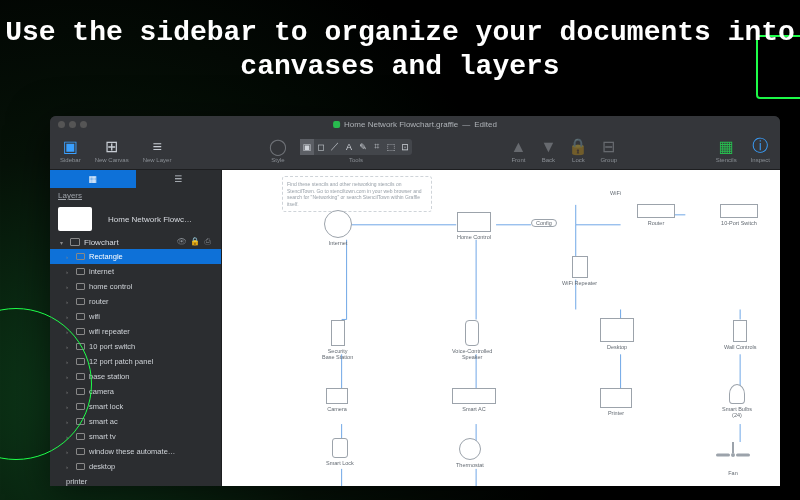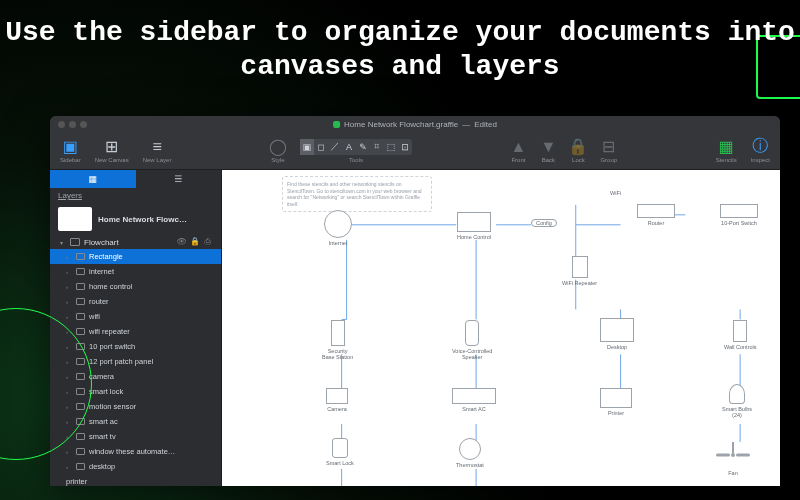--- a/index.html
+++ b/index.html
@@ -26,21 +26,21 @@
   .seg .cell.sel { background:#5c5f65; }
   .spacer { flex:1; }
   
   .body { flex:1; display:flex; min-height:0; }
   
   .sidebar { width:172px; background:#2b2d30; border-right:1px solid #1d1e20; display:flex; flex-direction:column; }
   .side-tabs { height:18px; display:flex; }
   .side-tabs div { flex:1; display:flex; align-items:center; justify-content:center; font-size:9px; color:#c6cbd2; }
   .side-tabs div:first-child { background:#0e71d8; color:#fff; }
   .side-header { font-size:8px; color:#9ea3a9; padding:3px 8px;text-decoration:underline; }
-  .canvas-row { display:flex; align-items:center; gap:6px; padding:4px 8px;font-weight:bold; }
+  .canvas-row { display:flex; align-items:center; gap:16px; padding:4px 8px; }
   .thumb { width:34px; height:24px; background:#fff; border-radius:2px; }
   .canvas-name { font-size:8px; color:#d8dbe0; }
   .layer-head { display:flex; align-items:center; gap:4px; padding:2px 10px; font-size:8px; color:#d8dbe0; }
   .layer-head .mini { font-size:8px; color:#8a8f95; margin-left:auto; display:flex; gap:4px; }
   .tree { flex:1; overflow:hidden; padding-left:16px; }
   .tree-row { display:flex; align-items:center; gap:4px; height:15px; font-size:7.5px; color:#cfd3d8; }
   .tree-row.sel { background:#0e71d8; color:#fff; margin-left:-16px; padding-left:16px; }
   .chev { width:6px; font-size:6px; color:#888; }
   .shape { width:9px; height:7px; border:1px solid #888; border-radius:1px; }
   
@@ -196,31 +196,31 @@
               <span>10 port switch</span>
             </div>
             <div class="tree-row">
               <span class="chev">›</span>
               <span class="shape"></span>
               <span>12 port patch panel</span>
             </div>
             <div class="tree-row">
               <span class="chev">›</span>
               <span class="shape"></span>
+              <span>base station</span>
+            </div>
+            <div class="tree-row">
+              <span class="chev">›</span>
+              <span class="shape"></span>
               <span>camera</span>
             </div>
             <div class="tree-row">
               <span class="chev">›</span>
               <span class="shape"></span>
               <span>smart lock</span>
-            </div>
-            <div class="tree-row">
-              <span class="chev">›</span>
-              <span class="shape"></span>
-              <span>motion sensor</span>
             </div>
             <div class="tree-row">
               <span class="chev">›</span>
               <span class="shape"></span>
               <span>smart ac</span>
             </div>
             <div class="tree-row">
               <span class="chev">›</span>
               <span class="shape"></span>
               <span>smart tv</span>

